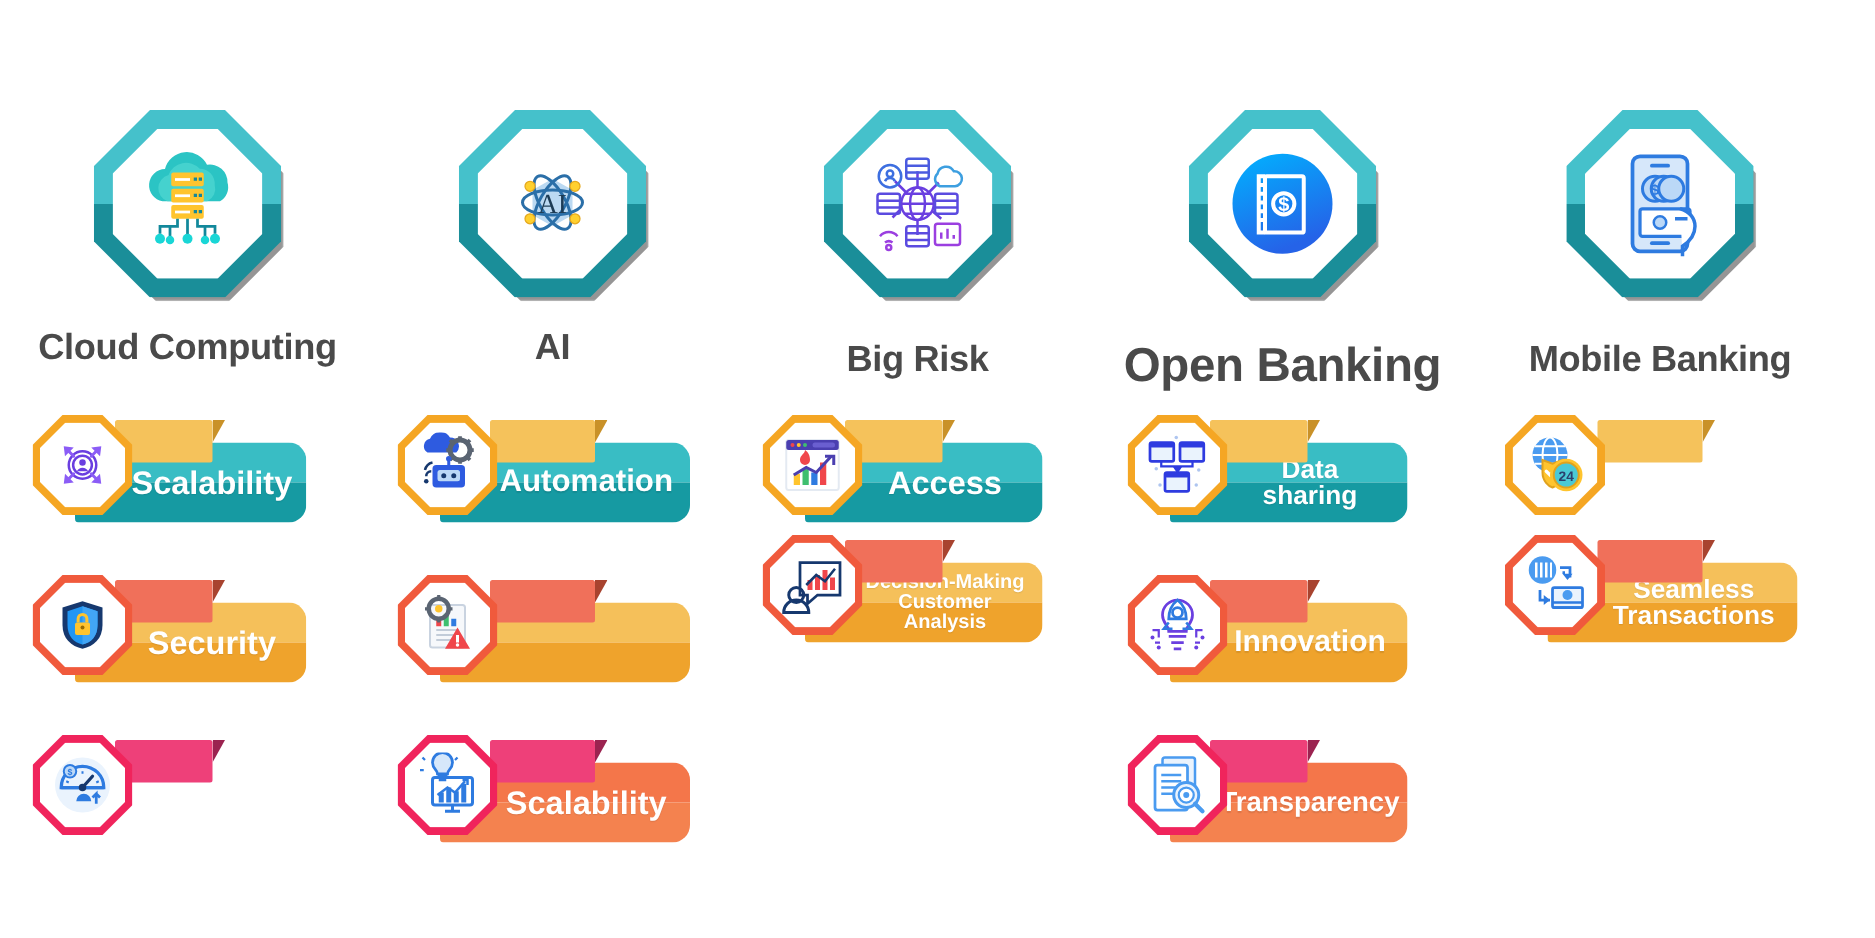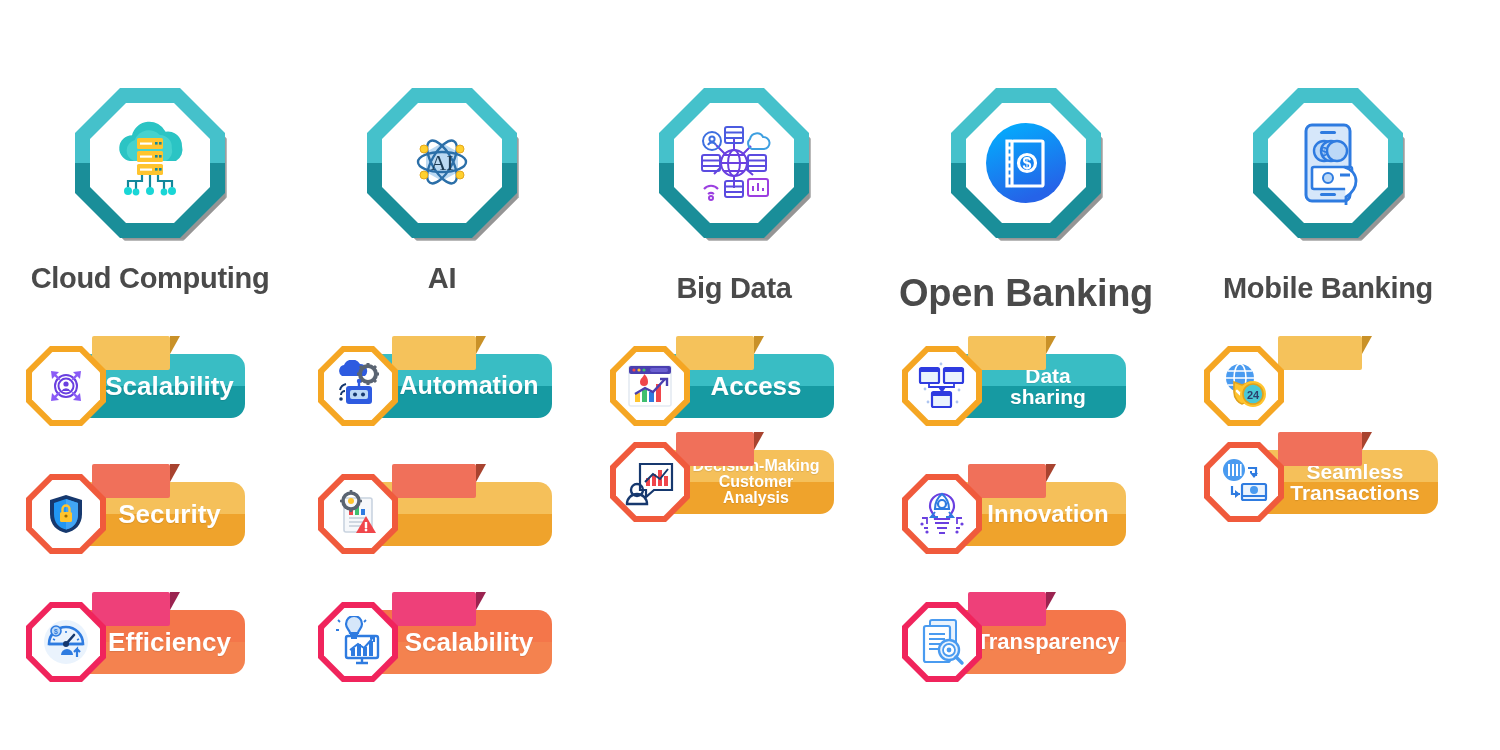--- a/index.html
+++ b/index.html
@@ -69,21 +69,21 @@
     position:absolute;top:4px;
     height:34px;z-index:4;border-radius:2px;
   }
   .tab .fold{
     position:absolute;right:-10px;top:0;width:10px;height:18px;
     clip-path:polygon(0 0,100% 0,0 100%);
   }
 
   
   .badge{
-    position:absolute;left:26px;top:14px;width:80px;height:80px;z-index:6;
+    position:absolute;left:26px;top:0;width:80px;height:80px;z-index:6;
   }
   .badge-ring{
     position:absolute;left:0;top:0;width:80px;height:80px;
     clip-path:polygon(30% 0,70% 0,100% 30%,100% 70%,70% 100%,30% 100%,0 70%,0 30%);
   }
   .badge-inner{
     position:absolute;left:6px;top:6px;width:68px;height:68px;background:#fff;
     clip-path:polygon(30% 0,70% 0,100% 30%,100% 70%,70% 100%,30% 100%,0 70%,0 30%);
     display:flex;align-items:center;justify-content:center;
   }
@@ -182,25 +182,20 @@
     <path d="M24 9l12 4v11c0 9-5 14-12 15.6C17 38 12 33 12 24V13z" fill="#2196F3"></path>
     <path d="M24 9l12 4v11c0 9-5 14-12 15.6z" fill="#42A5F5"></path>
     <rect x="18" y="22" width="12" height="10" rx="1.6" fill="#FFC42E"></rect>
     <path d="M20.5 22v-3a3.5 3.5 0 0 1 7 0v3" fill="none" stroke="#FFC42E" stroke-width="2.4"></path>
     <circle cx="24" cy="26" r="1.6" fill="#9A6B00"></circle>
   </svg>
           </div>
         </div>
       </div>
       <div class="feature" style="top: 588px;">
-        <div class="banner" style="width: 185px;">
-          <div class="b-top" style="background:#F4764A"></div>
-          <div class="b-bot" style="background:#F4824F"></div>
-          <div class="b-label" style="font-size: 26px;">Efficiency</div>
-        </div>
         <div class="tab" style="background: rgb(238, 64, 121); left: 92px; width: 78px;">
           <div class="fold" style="background:#9B2350"></div>
         </div>
         <div class="badge">
           <div class="badge-ring" style="background:#F0245C"></div>
           <div class="badge-inner">
             <svg width="50" height="50" viewBox="0 0 50 50">
     <circle cx="25" cy="25" r="22" fill="#EAF3FD"></circle>
     <path d="M8 27a17 17 0 0 1 34 0z" fill="none" stroke="#2E7BE0" stroke-width="2.6"></path>
     <path d="M8 27h34" stroke="#2E7BE0" stroke-width="2.6"></path>
@@ -371,21 +366,21 @@
     </g>
     <g fill="none" stroke="#9B3FE0" stroke-width="2">
       <rect x="60" y="62" width="20" height="17" rx="2"></rect>
       <path d="M65 74v-5M70 74v-8M75 74v-3"></path>
       <path d="M16 72a9 9 0 0 1 14 0M20 77a5 5 0 0 1 6 0"></path>
               <circle cx="23" cy="81" r="2"></circle>
     </g>
   </svg>
         </div>
       </div>
-      <div class="col-title" style="top: 272px; font-size: 29px; color: rgb(74, 74, 74);">Big Data</div>
+      <div class="col-title" style="top: 272px; font-size: 29px; color: rgb(74, 74, 74);">Big Risk</div>
       <div class="feature" style="top: 332px;">
         <div class="banner" style="width: 190px;">
           <div class="b-top" style="background:#39BDC4"></div>
           <div class="b-bot" style="background:#169AA2"></div>
           <div class="b-label" style="font-size: 26px;">Access</div>
         </div>
         <div class="tab" style="background: rgb(245, 194, 91); left: 92px; width: 78px;">
           <div class="fold" style="background:#C99128"></div>
         </div>
         <div class="badge">

